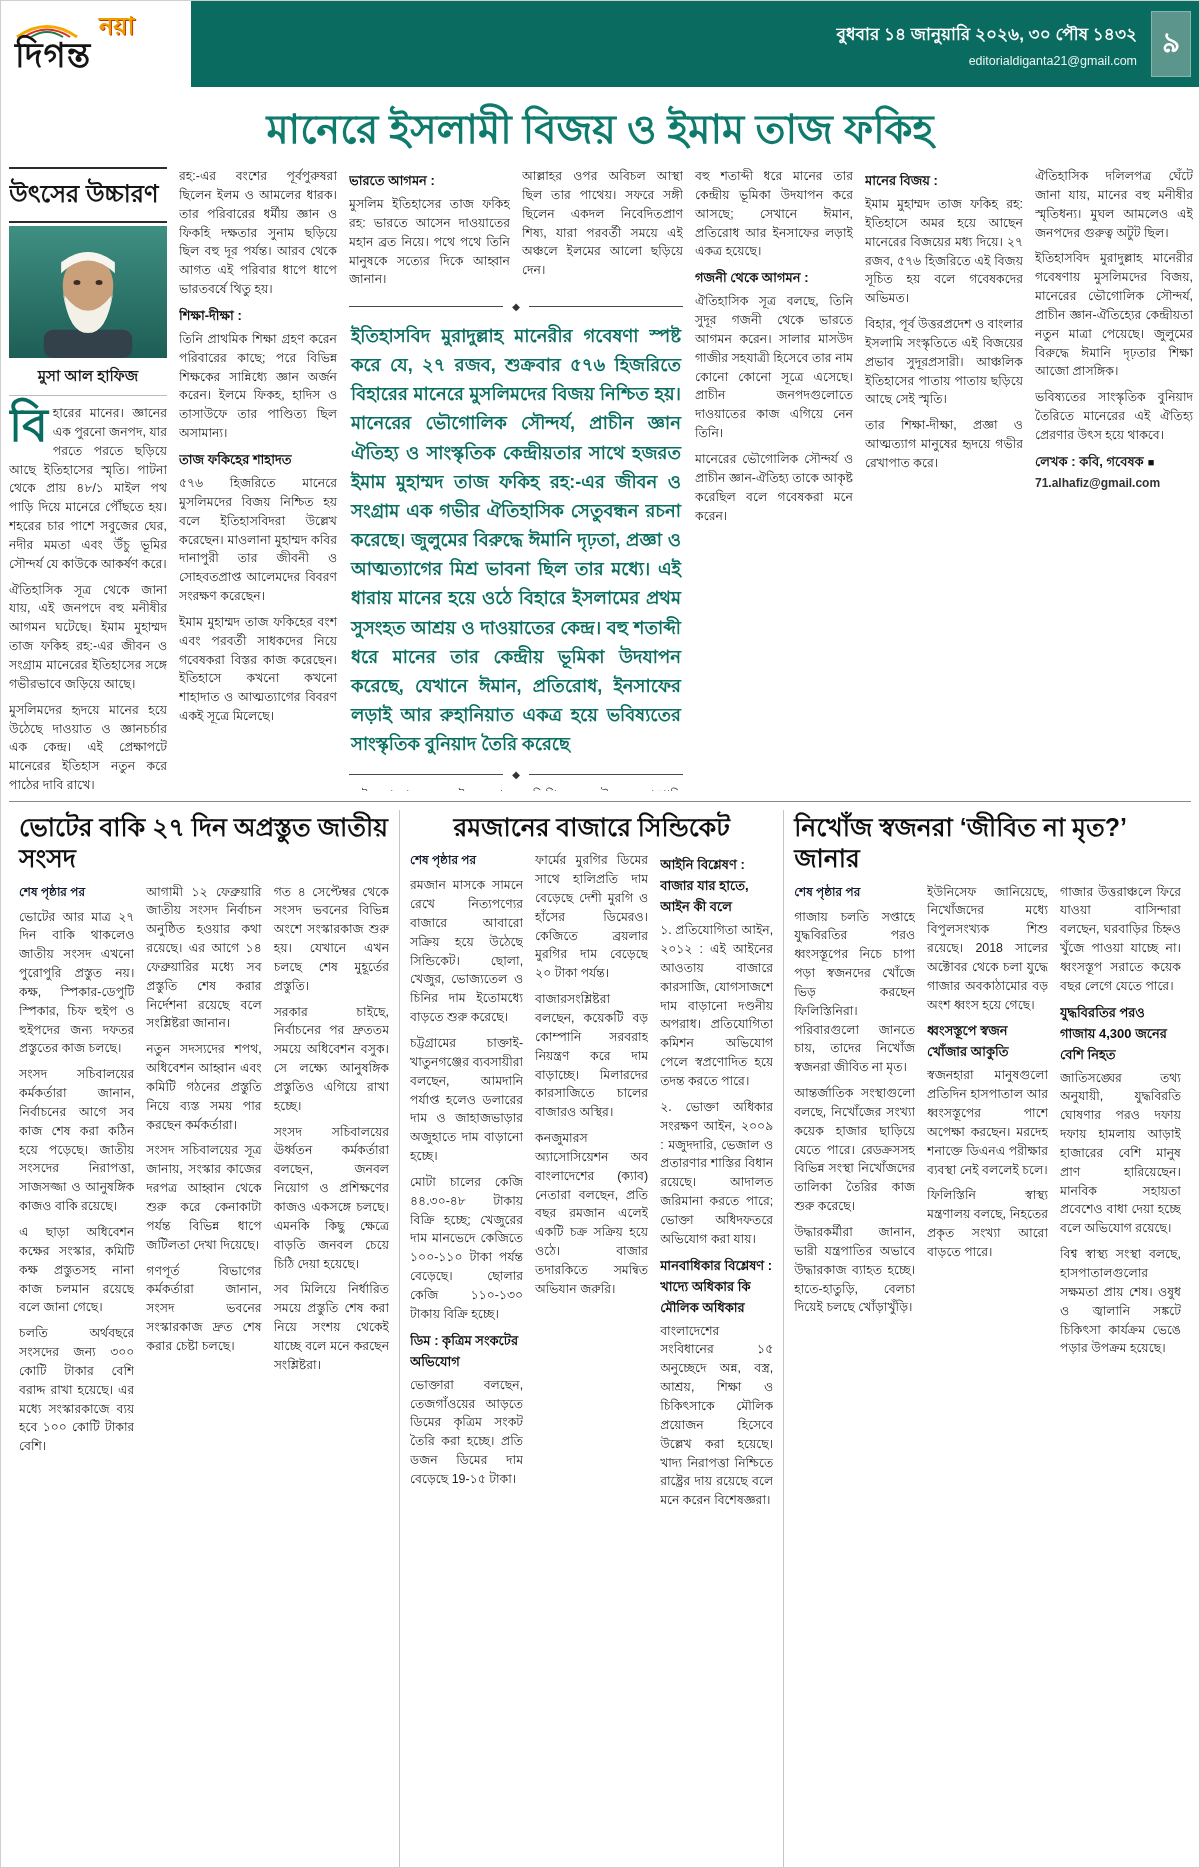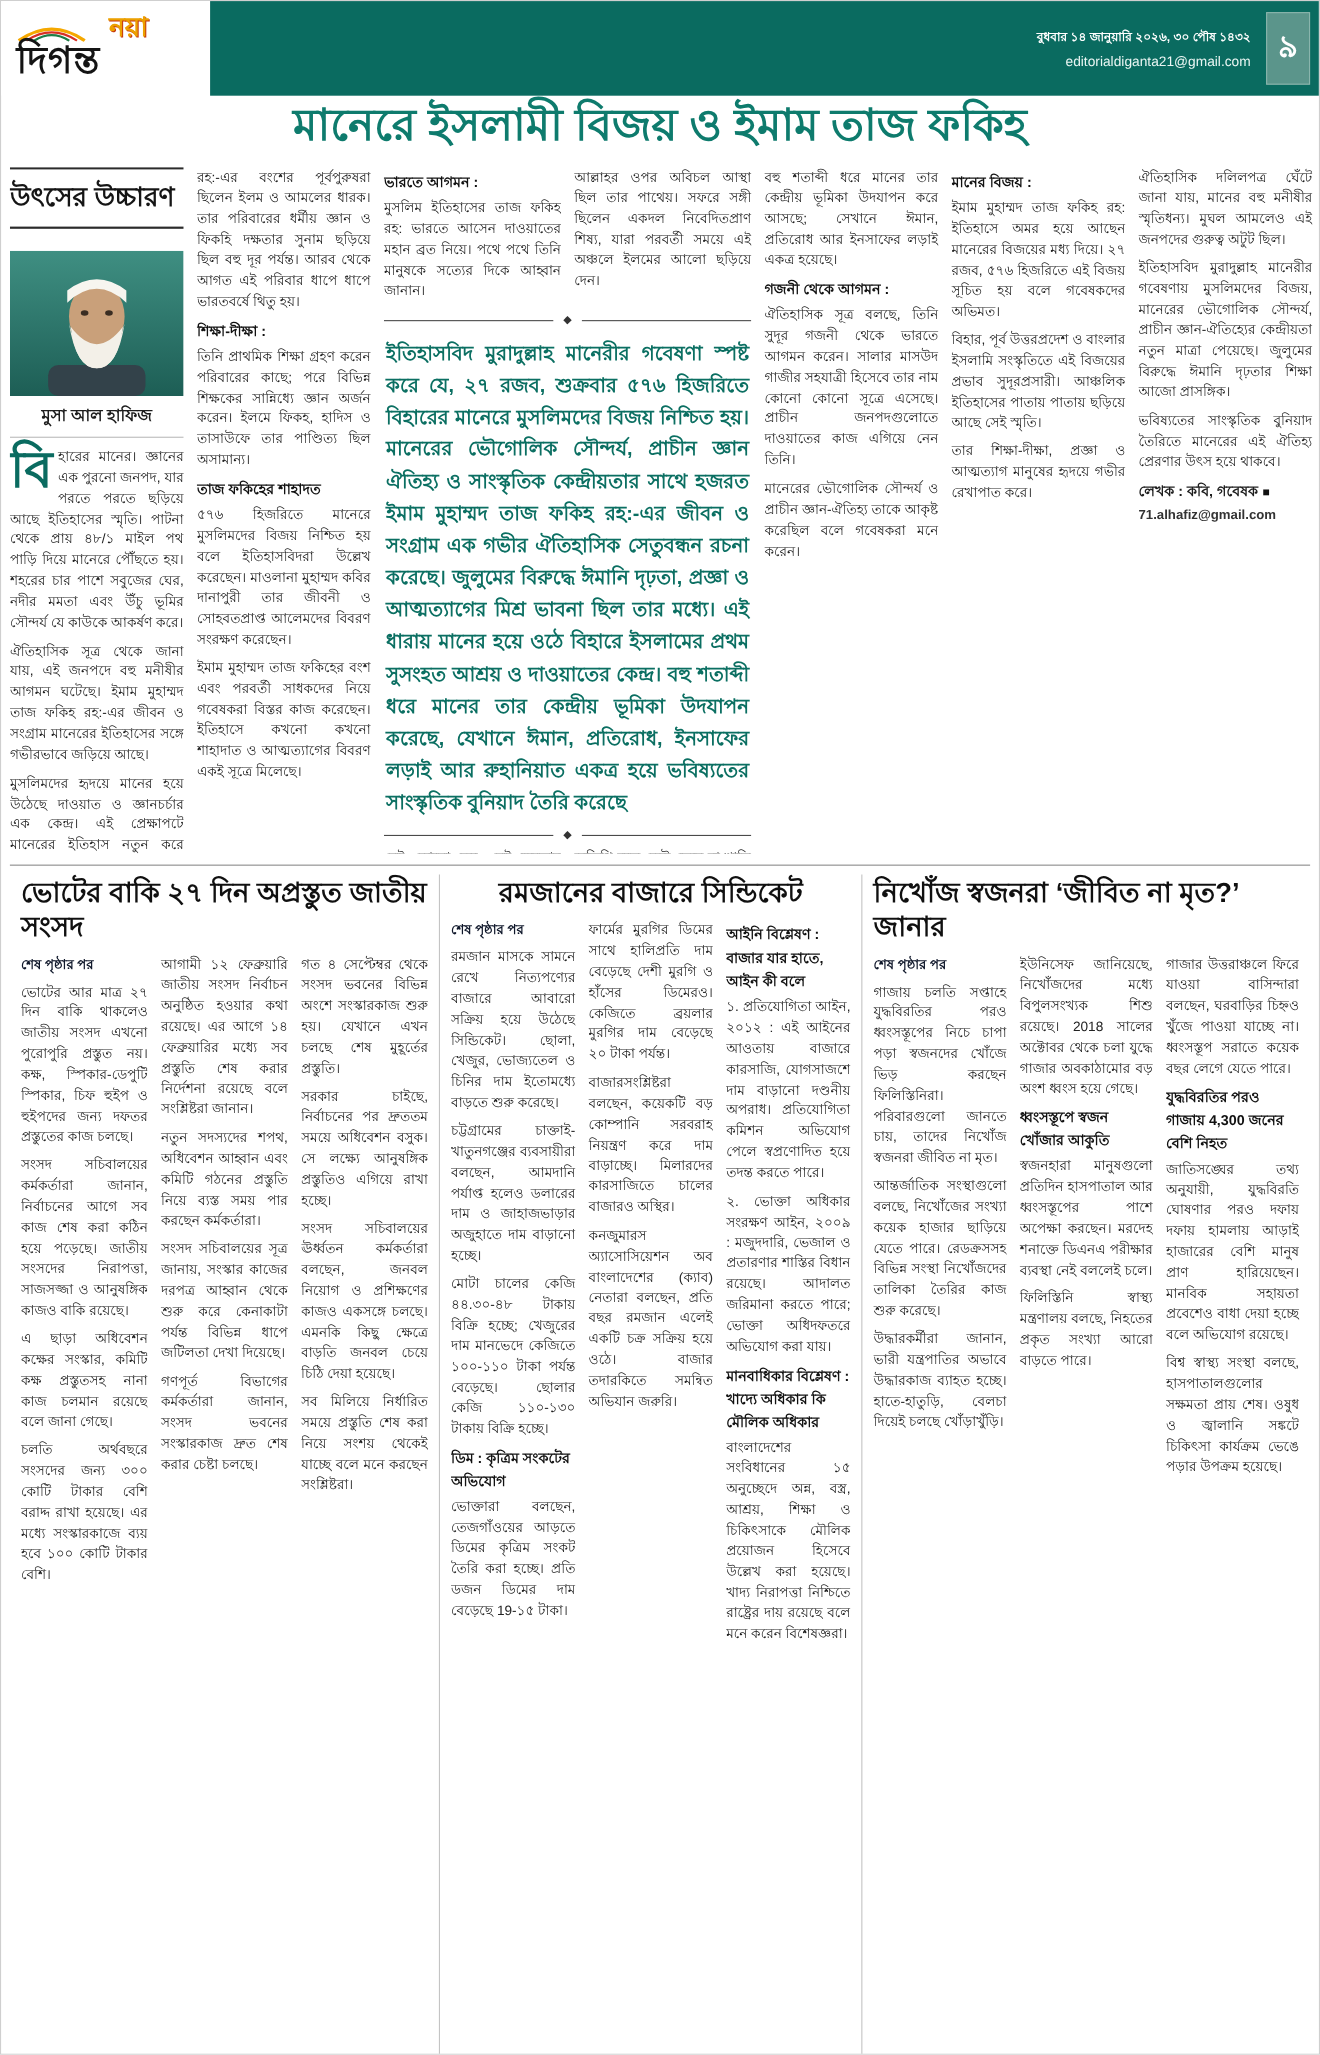--- a/index.html
+++ b/index.html
@@ -7,39 +7,39 @@
         font-family:"Liberation Sans","DejaVu Sans",sans-serif;color:#1c1c1c;overflow:hidden;
         border:1px solid #cfcfcf;box-sizing:border-box;}
   
   .masthead{display:flex;height:86px;}
   .logo-box{width:190px;display:flex;flex-direction:column;justify-content:center;padding-left:14px;box-sizing:border-box;background:#fff;}
   .logo-row1{display:flex;align-items:flex-end;gap:20px;line-height:1;}
   .logo-naya{font-size:24px;font-weight:bold;color:#eca000;text-shadow:1px 1px 0 #c5330e;}
   .logo-diganta{font-size:34px;font-weight:800;color:#141414;line-height:1.05;letter-spacing:1px;}
   .mast-bar{flex:1;background:#0a6b60;color:#fff;display:flex;align-items:center;justify-content:flex-end;padding-right:8px;}
   .mast-text{text-align:right;margin-right:14px;}
-  .mast-date{font-size:11px;font-weight:bold;}
+  .mast-date{font-size:17px;font-weight:bold;}
   .mast-email{font-size:12.5px;margin-top:5px;color:#eaf6f3;text-decoration:none;display:block;}
   .page-num-box{width:38px;height:64px;background:#5b958b;color:#fff;display:flex;align-items:center;justify-content:center;
                 font-size:28px;font-weight:bold;border:1px solid #8ab5ad;}
   
-  .main-headline{color:#0e7b6d;font-weight:800;font-size:40px;text-align:center;padding:3px 0 8px;line-height:1.2;}
+  .main-headline{color:#0e7b6d;font-weight:800;font-size:40px;text-align:center;padding:18px 0 8px;line-height:1.2;}
   
   .main-grid{display:flex;gap:12px;padding:6px 8px 0;height:630px;overflow:hidden;box-sizing:border-box;}
   .mcol{width:158px;flex:0 0 158px;overflow:hidden;}
   .mid-col{width:334px;flex:0 0 334px;display:flex;flex-direction:column;overflow:hidden;}
   .mid-row{display:flex;gap:12px;}
   .mid-row .half{flex:1;overflow:hidden;}
   .mid-top{height:128px;}
   .mid-bot{flex:1;}
   .para{font-size:12.4px;line-height:1.52;text-align:justify;margin:0 0 7px;color:#222;}
   .subhead{font-size:13px;font-weight:bold;margin:4px 0 3px;color:#111;}
   .dropcap{float:left;font-size:46px;line-height:.85;font-weight:bold;padding:2px 5px 0 0;color:#0a6b60;}
   
-  .section-box{border-top:2px solid #2b2b2b;border-bottom:2px solid #2b2b2b;padding:6px 0;margin-bottom:20px;}
+  .section-box{border-top:2px solid #2b2b2b;border-bottom:2px solid #2b2b2b;padding:6px 0;margin-bottom:3px;}
   .section-title{font-size:24px;font-weight:800;color:#151515;}
   .author-photo{width:158px;height:132px;display:block;margin-bottom:6px;}
   .author-name{font-size:15px;font-weight:bold;text-align:center;margin:0 0 8px;border-bottom:1px solid #bbb;padding-bottom:6px;}
   
   .orn{display:flex;align-items:center;margin:6px 0;}
   .orn-line{flex:1;height:1px;background:#4a4a4a;}
   .orn-diamond{margin:0 9px;font-size:10px;color:#333;}
   .pull-quote{color:#0b6f62;font-size:18px;font-weight:bold;line-height:1.62;text-align:justify;padding:4px 2px;}
   .article-footer{margin-top:6px;}
   .footer-author{font-size:13px;font-weight:bold;}

